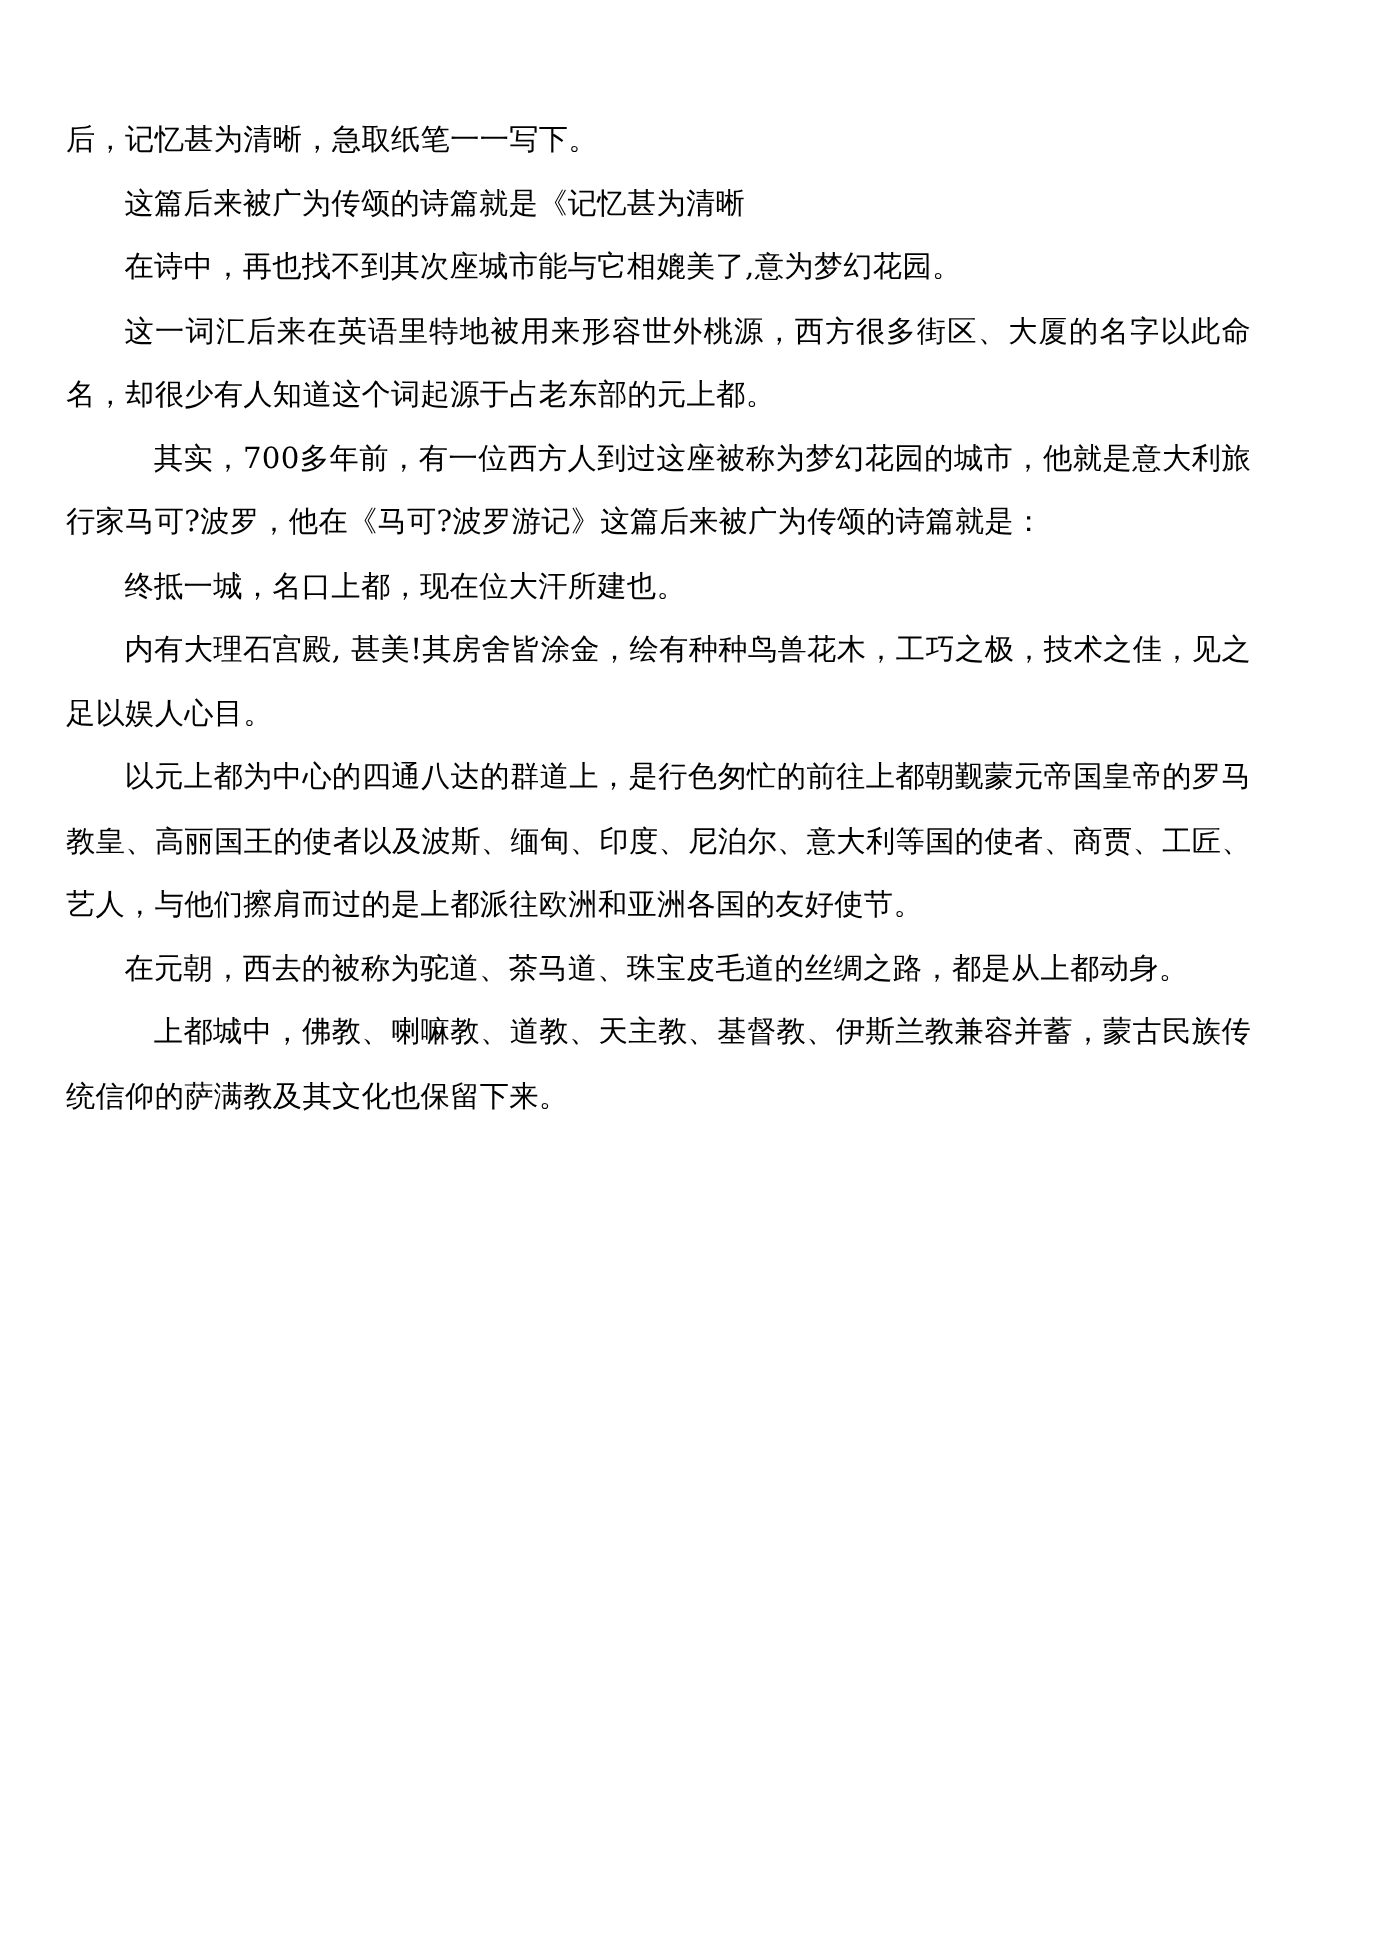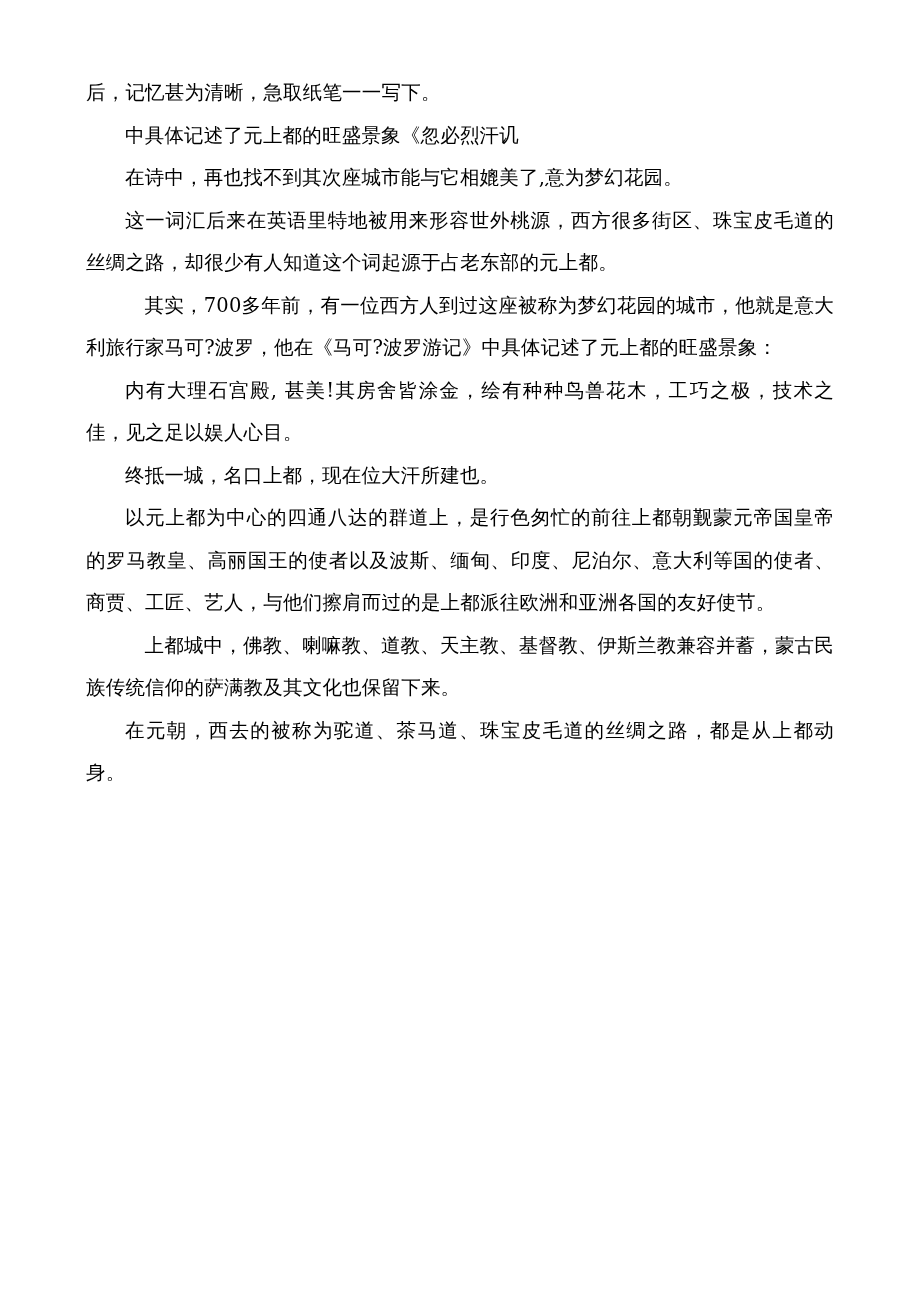--- a/index.html
+++ b/index.html
@@ -11,21 +11,21 @@
     width: 920px;
     height: 1301px;
     font-family: "DejaVu Serif", "Liberation Serif", serif;
     color: #000000;
     overflow: hidden;
   }
   .page {
     width: 920px;
     height: 1025px;
     box-sizing: border-box;
-    padding: 72px 86px 40px 86px;
+    padding: 72px 86px 40px 44px;
     position: relative;
   }
   .doc-body {
     font-size: 19.5px;
     line-height: 2.18;
     text-align: justify;
     text-justify: inter-ideograph;
   }
   .para {
     margin: 0;
@@ -39,23 +39,23 @@
   .para.indent3 {
     text-indent: 3em;
   }
 </style>
 </head>
 <body>
 
 <div class="page">
   <div class="doc-body">
     <p class="para noindent">后，记忆甚为清晰，急取纸笔一一写下。</p>
-    <p class="para">中具体记述了元上都的旺盛景象《忽必烈汗讥</p>
+    <p class="para">这篇后来被广为传颂的诗篇就是《记忆甚为清晰</p>
     <p class="para">在诗中，再也找不到其次座城市能与它相媲美了,意为梦幻花园。</p>
-    <p class="para">这一词汇后来在英语里特地被用来形容世外桃源，西方很多街区、珠宝皮毛道的丝绸之路，却很少有人知道这个词起源于占老东部的元上都。</p>
-    <p class="para indent3">其实，700多年前，有一位西方人到过这座被称为梦幻花园的城市，他就是意大利旅行家马可?波罗，他在《马可?波罗游记》中具体记述了元上都的旺盛景象：</p>
+    <p class="para">这一词汇后来在英语里特地被用来形容世外桃源，西方很多街区、大厦的名字以此命名，却很少有人知道这个词起源于占老东部的元上都。</p>
+    <p class="para indent3">其实，700多年前，有一位西方人到过这座被称为梦幻花园的城市，他就是意大利旅行家马可?波罗，他在《马可?波罗游记》这篇后来被广为传颂的诗篇就是：</p>
+    <p class="para"> 终抵一城，名口上都，现在位大汗所建也。</p>
     <p class="para">内有大理石宫殿, 甚美!其房舍皆涂金，绘有种种鸟兽花木，工巧之极，技术之佳，见之足以娱人心目。</p>
-    <p class="para"> 终抵一城，名口上都，现在位大汗所建也。</p>
     <p class="para">以元上都为中心的四通八达的群道上，是行色匆忙的前往上都朝觐蒙元帝国皇帝的罗马教皇、高丽国王的使者以及波斯、缅甸、印度、尼泊尔、意大利等国的使者、商贾、工匠、艺人，与他们擦肩而过的是上都派往欧洲和亚洲各国的友好使节。</p>
+    <p class="para">在元朝，西去的被称为驼道、茶马道、珠宝皮毛道的丝绸之路，都是从上都动身。</p>
     <p class="para indent3">上都城中，佛教、喇嘛教、道教、天主教、基督教、伊斯兰教兼容并蓄，蒙古民族传统信仰的萨满教及其文化也保留下来。</p>
-    <p class="para">在元朝，西去的被称为驼道、茶马道、珠宝皮毛道的丝绸之路，都是从上都动身。</p>
   </div>
 </div>
 
 </body></html>

